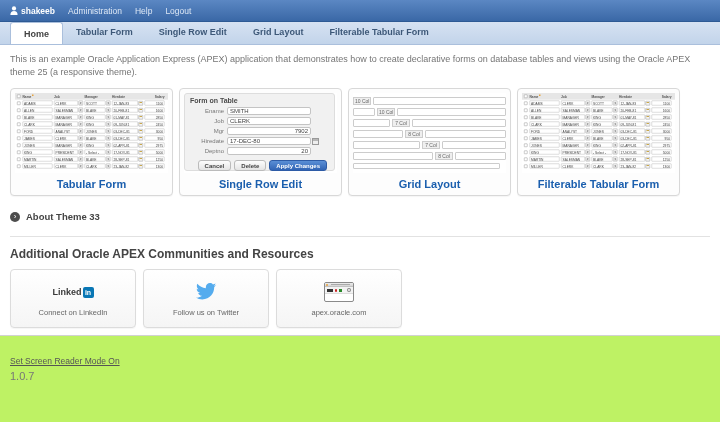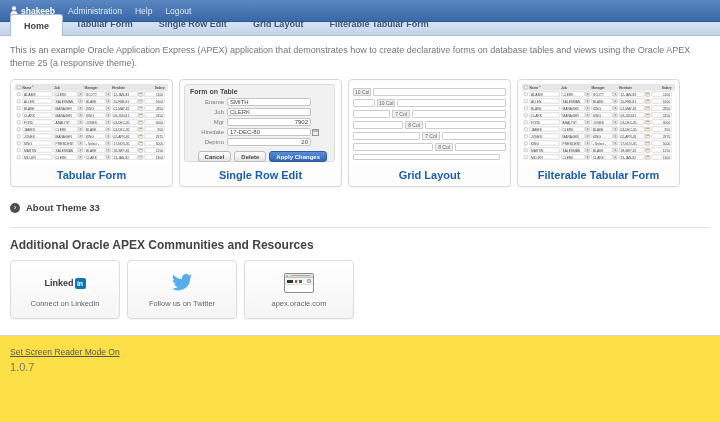--- a/index.html
+++ b/index.html
@@ -11,22 +11,22 @@
     border-bottom:1px solid #2e5a94; display:flex; align-items:center;
     justify-content:space-between; padding:0 10px; }
   .app-title { color:#fff; font-size:12.5px; font-weight:bold; letter-spacing:.2px;
     text-shadow:0 -1px 0 rgba(0,0,0,.25); }
   .topbar-right { display:flex; align-items:center; gap:13px;justify-content:space-between; }
   .user-chip { display:flex; align-items:center; gap:3px; color:#fff;
     font-size:8.5px; font-weight:bold; }
   .hlink { color:#dce7f5; font-size:8.5px; cursor:pointer; }
 
   
-  .tabbar { height:14px; background:linear-gradient(#d6e2f2,#c2d4ea);
-    border-bottom:1px solid #aabfdc; display:flex; align-items:center;
+  .tabbar { height:23px; background:linear-gradient(#d6e2f2,#c2d4ea);
+    border-bottom:1px solid #aabfdc; display:flex; align-items:flex-start;
     padding:0 0 8px 10px; }
   .tab { font-size:9px; font-weight:bold; color:#3d5878; padding:0 13px;
     height:21px; line-height:21px; cursor:pointer; }
   .tab.active { background:#fff; color:#444; border:1px solid #aabfdc;
     border-bottom:none; border-radius:3px 3px 0 0; height:22px; line-height:22px;
     margin-bottom:-1px; position:relative; z-index:2; }
 
   
   .content { padding:8px 10px 0 10px; background:#fff; }
   .intro { font-size:9px; color:#757575; line-height:1.45; width:704px; margin-bottom:9px; }
@@ -97,21 +97,21 @@
   .about-row { display:flex; align-items:center; gap:6px; margin-top:15px; cursor:pointer; }
   .expand-circle { width:10px; height:10px; border-radius:50%; background:#4d4d4d;
     color:#fff; font-size:8px; line-height:9px; text-align:center; }
   .about-label { font-size:9.5px; font-weight:bold; color:#444; }
 
   .divider { border-top:1px solid #e2e2e2; margin:14px 0 10px 0; }
   .res-heading { font-size:12px; font-weight:bold; color:#444; margin-bottom:8px; }
 
   
   .rcards { display:flex; gap:7px; }
-  .rcard { width:110px; height:59px; border:1px solid #dcdcdc; border-radius:4px;
+  .rcard { width:126px; height:59px; border:1px solid #dcdcdc; border-radius:4px;
     background:linear-gradient(#ffffff,#f5f5f5); cursor:pointer; display:flex;
     flex-direction:column; align-items:center; justify-content:center; gap:4px;
     box-shadow:0 1px 1px rgba(0,0,0,.04); }
   .rcard-icon { height:24px; display:flex; align-items:center; justify-content:center; }
   .rcard-label { font-size:7.5px; color:#666; text-align:center; }
 
   .li-word { font-size:9px; font-weight:bold; color:#3a3a3a; }
   .li-badge { display:inline-block; margin-left:1px; width:11px; height:11px;
     background:#0977b5; color:#fff; font-size:7px; font-weight:bold; line-height:11px;
     text-align:center; border-radius:2px; }
@@ -126,21 +126,21 @@
   .b-tool { height:7px; background:#f3f3f3; border-bottom:1px solid #ddd;
     display:flex; align-items:center; gap:2px; padding:0 2px; }
   .b-sq { display:inline-block; }
 
   .otn-badge { width:36px; height:15px; background:#d60000; border:1px solid #a80000;
     color:#fff; font-size:4.5px; font-weight:bold; line-height:1.3; padding:1px 2px;
     text-align:left; }
 
   
   .footer { position:absolute; left:0; right:0; top:335px; bottom:0;
-    background:#fde047; border-top:1px solid #d2d2d2; padding:5px 10px; }
+    background:#bef264; border-top:1px solid #d2d2d2; padding:14px 10px; }
   .sr-link { font-size:8.5px; color:#555; text-decoration:underline; cursor:pointer;
     display:inline-block; }
   .version { font-size:11px; color:#777; margin-top:2px; }
 </style>
 </head>
 <body>
 
 <div class="topbar">
   <div class="topbar-right">
     <span class="user-chip">

